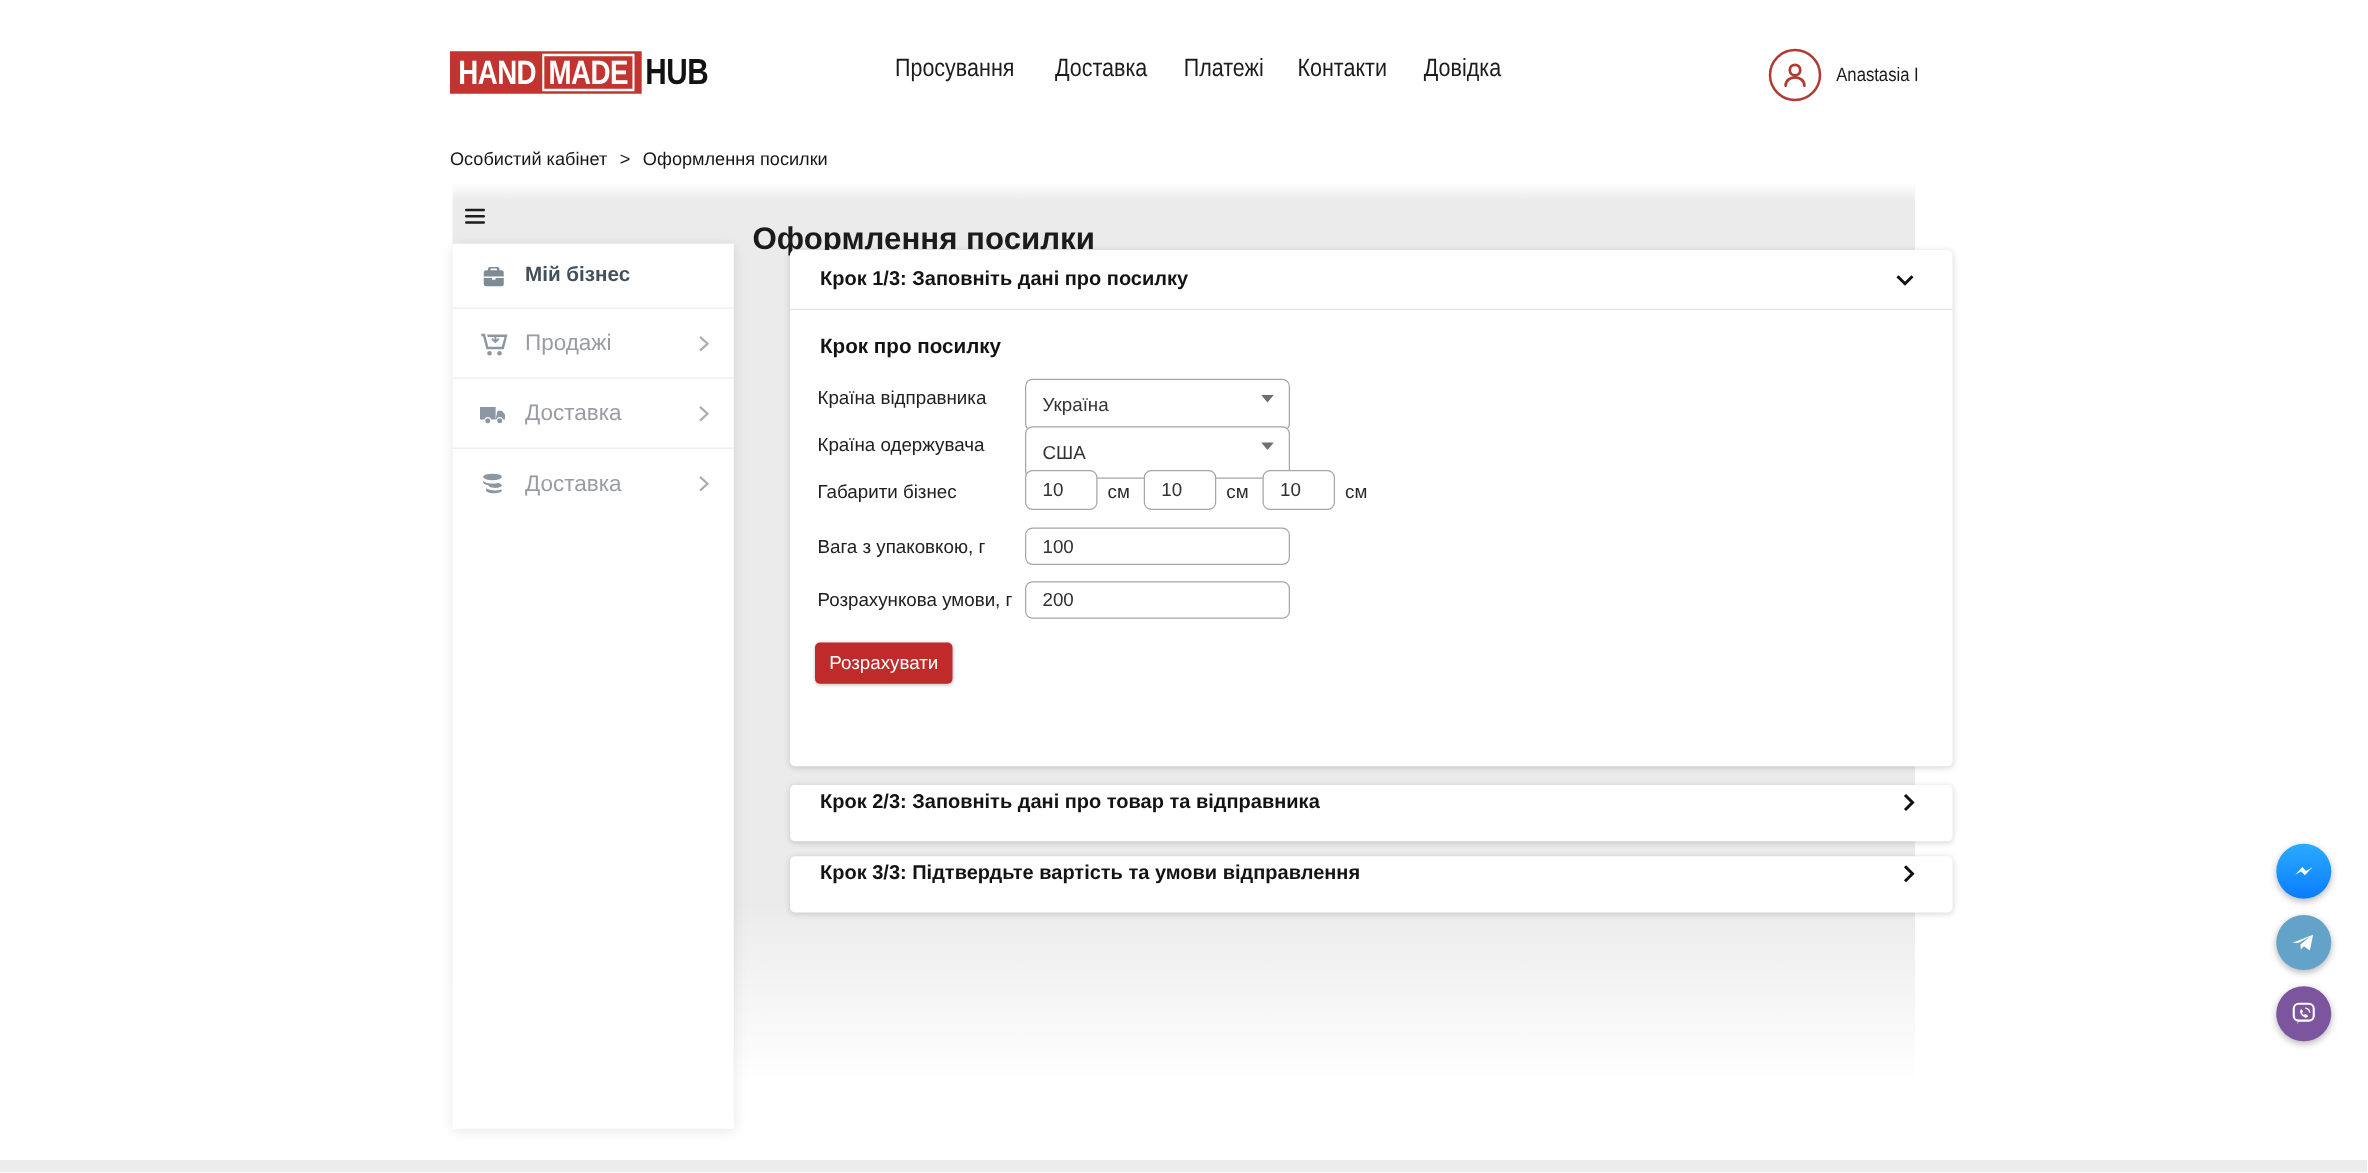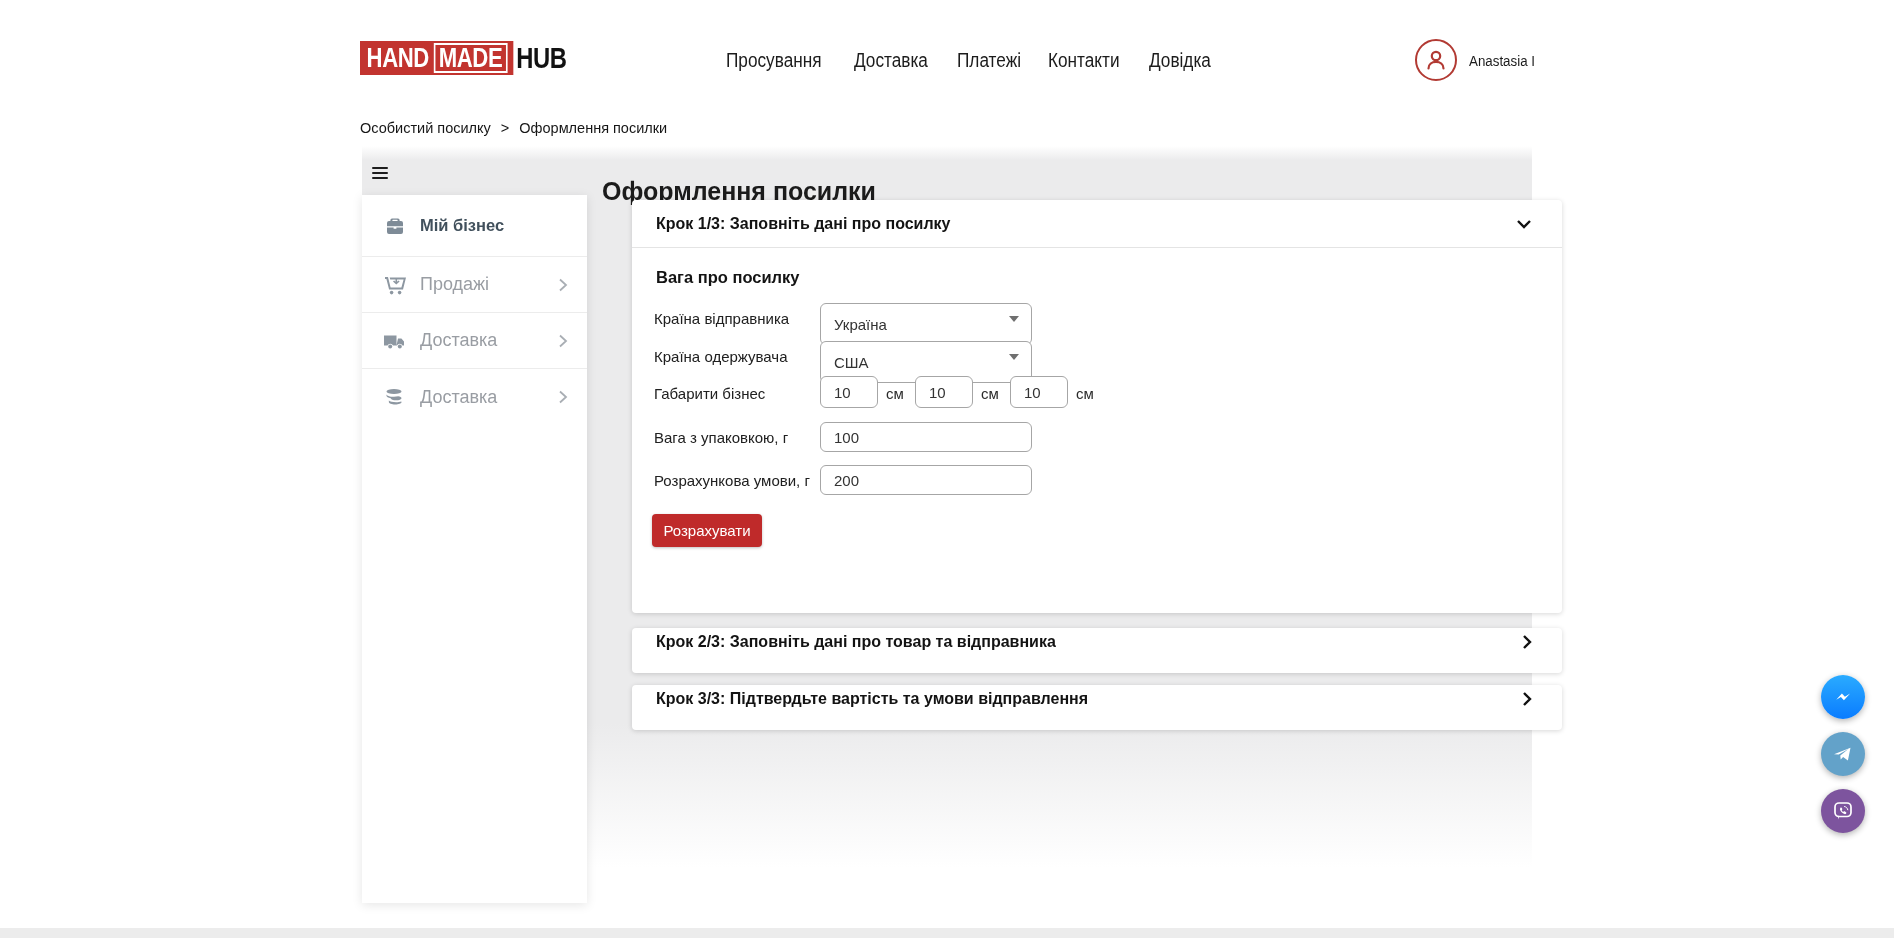--- a/index.html
+++ b/index.html
@@ -9,21 +9,21 @@
 
   
   .logo{position:absolute;left:360px;top:41px;display:flex;align-items:center;cursor:pointer;
         transform:scaleX(.82);transform-origin:0 50%;}
   .logo-red{background:#c2342f;color:#fff;display:flex;align-items:center;height:34px;
             padding:0 7px 0 8px;font-weight:bold;font-size:27px;letter-spacing:-.5px;}
   .logo-made{border:2px solid #fff;padding:0 4px;margin-left:6px;line-height:24px;height:26px;
              display:flex;align-items:center;}
   .logo-hub{color:#121212;font-weight:bold;font-size:29px;margin-left:4px;letter-spacing:-.5px;}
 
-  .nav{position:absolute;left:716px;top:44px;height:32px;display:flex;align-items:center;gap:17px;margin-left:10px;}
+  .nav{position:absolute;left:716px;top:44px;height:32px;display:flex;gap:17px;}
   .nav a{font-size:20px;color:#1c1c1c;text-decoration:none;cursor:pointer;}
 
   .avatar{position:absolute;left:1415px;top:39px;width:42px;height:42px;border-radius:50%;
           border:2.5px solid #b23a33;box-sizing:border-box;display:flex;align-items:center;
           justify-content:center;cursor:pointer;background:#fff;}
   .username{position:absolute;left:1469px;top:52px;font-size:15.5px;color:#1c1c1c;cursor:pointer;}
 
   
   .breadcrumb{position:absolute;left:360px;top:120px;font-size:14.5px;color:#161616;}
   .breadcrumb .sep{margin:0 6px;color:#161616;}
@@ -36,21 +36,21 @@
 
   
   .burger{position:absolute;left:372px;top:167px;width:16px;height:13px;cursor:pointer;}
   .burger div{height:2.4px;background:#1d1d1d;margin-bottom:2.6px;border-radius:1px;}
 
   
   .sidebar{position:absolute;left:362px;top:195px;width:225px;height:708px;background:#fff;
            box-shadow:0 2px 10px rgba(0,0,0,.10);}
   .side-item{display:flex;align-items:center;height:56px;padding:0 18px 0 20px;cursor:pointer;
              border-bottom:1px solid #ececec;box-sizing:border-box;}
-  .side-item:first-child{height:62px;}
+  .side-item:first-child{height:52px;}
   .side-item .ic{width:25px;height:24px;flex:0 0 25px;display:flex;align-items:center;justify-content:center;}
   .side-item .lbl{margin-left:13px;font-size:18px;color:#999da3;flex:1;}
   .side-item.active .lbl{font-size:16.5px;font-weight:bold;color:#41505c;}
   .side-item .chev{width:12px;height:16px;}
   .side-item:last-child{border-bottom:none;}
 
   
   .page-title{position:absolute;left:602px;top:160px;font-size:25px;color:#1b1b1b;}
   .panel{position:absolute;left:632px;width:930px;background:#fff;border-radius:4px;
          box-shadow:0 1px 5px rgba(0,0,0,.16);box-sizing:border-box;}
@@ -112,21 +112,21 @@
 
   <div class="avatar">
     <svg width="26" height="26" viewBox="0 0 26 26">
       <circle cx="13" cy="9" r="4.2" fill="none" stroke="#b23a33" stroke-width="2.2"></circle>
       <path d="M5.5 21.5c0-4.1 3.4-6.6 7.5-6.6s7.5 2.5 7.5 6.6" fill="none" stroke="#b23a33" stroke-width="2.2" stroke-linecap="round"></path>
     </svg>
   </div>
   <div class="username"><span class="cond">Anastasia I</span></div>
 
   <div class="breadcrumb">
-    <a>Особистий посилку</a>
+    <a>Особистий кабінет</a>
     <span class="sep">&gt;</span>
     <span>Оформлення посилки</span>
   </div>
 
   <div class="content-bg"></div>
 
   <div class="burger">
       <div></div>
       <div></div>
       <div></div>
@@ -188,21 +188,21 @@
   <section class="panel panel1">
     <div class="acc-head">
       <span class="acc-title">Крок 1/3: Заповніть дані про посилку</span>
       <span class="acc-chev">
         <svg width="16" height="10" viewBox="0 0 16 10">
           <polyline points="2,2 8,8 14,2" fill="none" stroke="#111" stroke-width="2.4"></polyline>
         </svg>
       </span>
     </div>
 
-    <div class="form-heading">Вага про посилку</div>
+    <div class="form-heading">Крок про посилку</div>
 
     <div class="f-label" style="top:110px;">Країна відправника</div>
     <div class="sel" style="top:103px;">
       <span>Україна</span>
     </div>
 
     <div class="f-label" style="top:148px;text-align:right;">Країна одержувача</div>
     <div class="sel" style="top:141px;">
       <span>США</span>
     </div>

